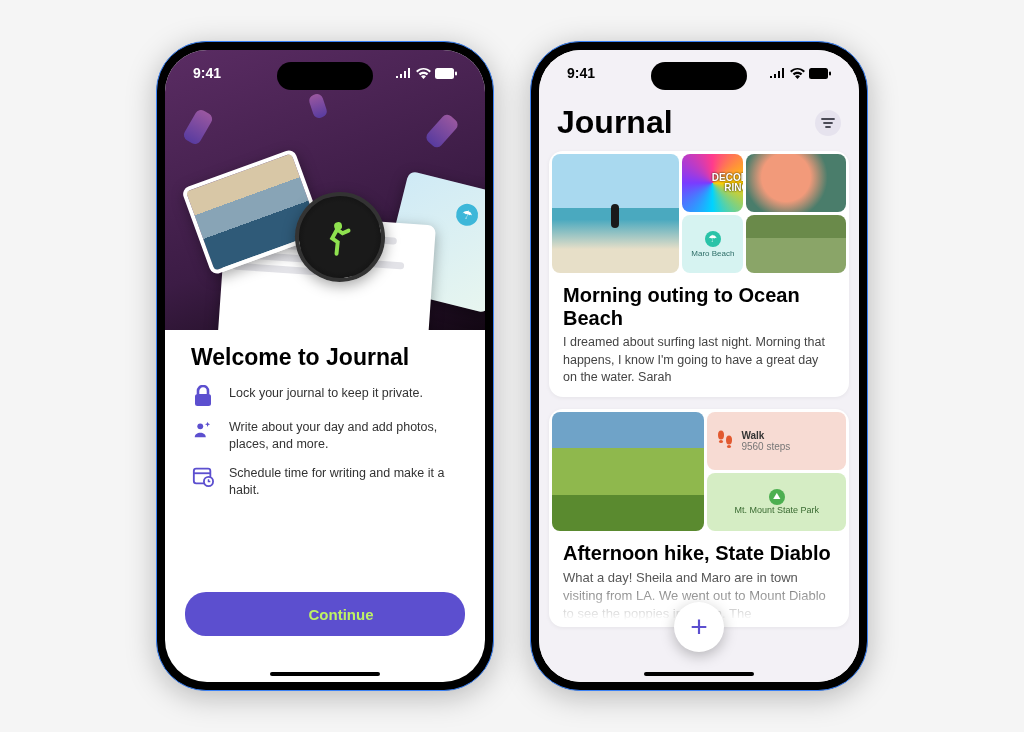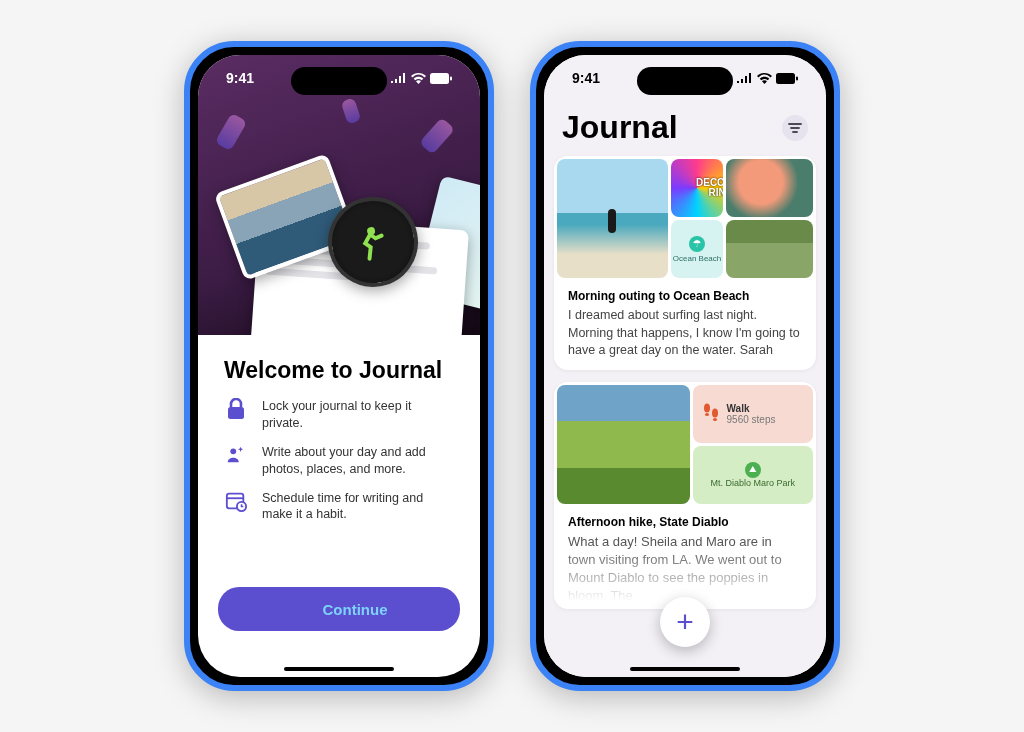--- a/index.html
+++ b/index.html
@@ -7,27 +7,27 @@
     width: 1024px; height: 732px;
     background: #f5f5f5;
     display: flex;
     align-items: center;
     justify-content: center;
     gap: 36px;
     font-family: -apple-system, BlinkMacSystemFont, "Segoe UI", Helvetica, Arial, sans-serif;
   }
 
   .phone {
-    width: 310px; height: 650px;
+    width: 338px; height: 650px;
     background: #000;
     border-radius: 50px;
     position: relative;
     box-shadow: 0 6px 30px rgba(0,0,0,0.25);
     padding: 8px;
-    border: 6px solid #3b82f6;
+    border: 1px solid #3b82f6;
   }
   .phone-inner {
     width: 100%; height: 100%;
     border-radius: 42px;
     overflow: hidden;
     position: relative;
     background: #fff;
   }
   .notch {
     position: absolute;
@@ -74,26 +74,26 @@
     display:flex;align-items:center;justify-content:center;}
   .hc-badge svg{width:38px;height:38px;}
   .hc-map { width:110px;height:120px;left:228px;top:132px;transform:rotate(14deg);
     background:linear-gradient(135deg,#cfeaf6,#e8f6ef);}
   .hc-map .pin{position:absolute;top:18px;left:56px;width:22px;height:22px;border-radius:50%;
     background:#3db7d9;display:flex;align-items:center;justify-content:center;color:#fff;font-size:12px;}
   .confetti{position:absolute;width:18px;height:34px;border-radius:6px;
     background:linear-gradient(#a25da8,#5a3ea8);opacity:.9}
 
   .welcome-body { padding: 14px 26px 0; }
-  .welcome-title { font-size: 23px; font-weight: 700; margin: 8px 0 14px; }
+  .welcome-title { font-size: 23px; font-weight: 700; margin: 0 0 14px; }
   .feature { display:flex; gap:14px; margin: 12px 0; font-size: 12.5px; color:#333; line-height:1.35;}
   .feature .ic { width:24px; flex:0 0 24px; color:#5c4fcf; display:flex;justify-content:center;}
   .cta {
     position:absolute; left:20px; right:20px; bottom:46px;
-    background:#5c4fcf; color:#7dd3fc; border:0; border-radius:21px;
+    background:#5c4fcf; color:#bef264; border:0; border-radius:21px;
     height:44px; font-size:15px; font-weight:600;padding-left:32px;
   }
 
   
   .appB { background:#f3f1f6; height:100%; padding-top:54px; position:relative;}
   .hdr { display:flex; justify-content:space-between; align-items:center; padding:0 18px 10px;}
   .hdr h1 { font-size:32px; font-weight:800;}
   .filter-btn { width:26px;height:26px;border-radius:50%;background:#e6e3ee;
     display:flex;align-items:center;justify-content:center;}
   .card { background:#fff; border-radius:14px; margin:0 10px 12px;
@@ -109,21 +109,21 @@
     background:#1a1a1a;border-radius:4px;}
   .podcast{background:conic-gradient(#ff3b8d,#ffce00,#00d3ff,#7a3bff,#ff3b8d);padding-left:48px;}
   .podcast span{font-weight:800;font-size:10px;line-height:1;color:#fff;text-shadow:0 0 2px #000;}
   .shell{background:radial-gradient(circle at 40% 40%,#f29a7a 0 35%,#4a7d6b 60%);}
   .loc{background:#d6f3f1;color:#2e6e68;flex-direction:column;gap:2px;font-size:8px;}
   .loc .pin{width:16px;height:16px;border-radius:50%;background:#29c3a8;color:#fff;
     display:flex;align-items:center;justify-content:center;font-size:10px;}
   .road{background:linear-gradient(#6a8a4a 40%,#8aa568 40%);}
 
   .card-body{padding:8px 14px 10px;}
-  .card-title{font-weight:700;font-size:12px;margin-bottom:4px;}
+  .card-title{font-weight:700;font-size:20px;margin-bottom:4px;}
   .card-text{font-size:12.5px;color:#444;line-height:1.4;}
   .card-foot{display:flex;justify-content:space-between;align-items:center;
     padding:6px 14px 10px;border-top:1px solid #eee;font-size:11px;color:#8a8797;}
   .more{letter-spacing:2px;color:#8a8797;}
 
   .g2{grid-template-columns:1.1fr 1fr;grid-template-rows:58px 58px;}
   .g2 .a{grid-row:1/3;} .g2 .b{grid-column:2;grid-row:1;} .g2 .c{grid-column:2;grid-row:2;}
   .meadow{background:linear-gradient(#6fa3c8 30%,#8fb84d 30% 70%,#5a8a2f 70%);}
   .walk{background:#f7dbd3;color:#333;flex-direction:column;font-size:10px;align-items:flex-start;
     padding-left:34px;position:relative;}
@@ -259,21 +259,21 @@
 
       <div class="card">
         <div class="media-grid g1">
           <div class="tile beach a"></div>
           <div class="tile podcast b">
               <span>DECODER RING</span>
             </div>
           <div class="tile shell c"></div>
           <div class="tile loc d">
             <span class="pin">☂</span>
-            <span>Ocean Beach</span>
+            <span>Maro Beach</span>
           </div>
           <div class="tile road e"></div>
         </div>
         <div class="card-body">
           <div class="card-title">Morning outing to Ocean Beach</div>
           <div class="card-text">I dreamed about surfing last night. Morning that happens, I know I'm going to have a great day on the water. Sarah</div>
         </div>
       </div>
 
       <div class="card">
@@ -286,21 +286,21 @@
                   <ellipse cx="6" cy="12.5" rx="2" ry="1.6" fill="currentColor"></ellipse>
                   <ellipse cx="14" cy="11" rx="3" ry="4.5" fill="currentColor"></ellipse>
                   <ellipse cx="14" cy="17.5" rx="2" ry="1.6" fill="currentColor"></ellipse>
                 </svg>
             </span>
             <b>Walk</b>
             <span style="color:#777">9560 steps</span>
           </div>
           <div class="tile park c">
             <span class="pin">⛰</span>
-            <span>Mt. Diablo Maro Park</span>
+            <span>Mt. Mount State Park</span>
           </div>
         </div>
         <div class="body2">
           <div class="card-title">Afternoon hike, State Diablo</div>
           <div class="fade-text">What a day! Sheila and Maro are in town visiting from LA. We went out to Mount Diablo to see the poppies in bloom. The</div>
         </div>
       </div>
 
       <button class="fab">
         <span>+</span>

